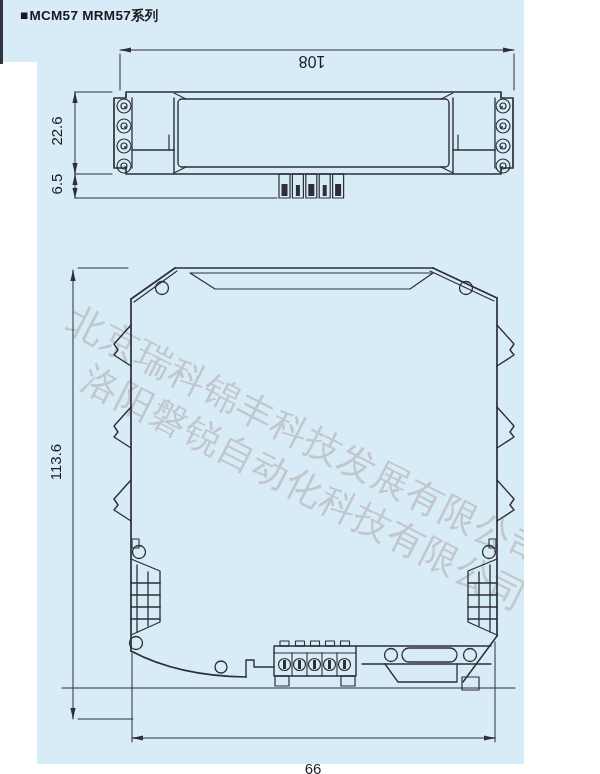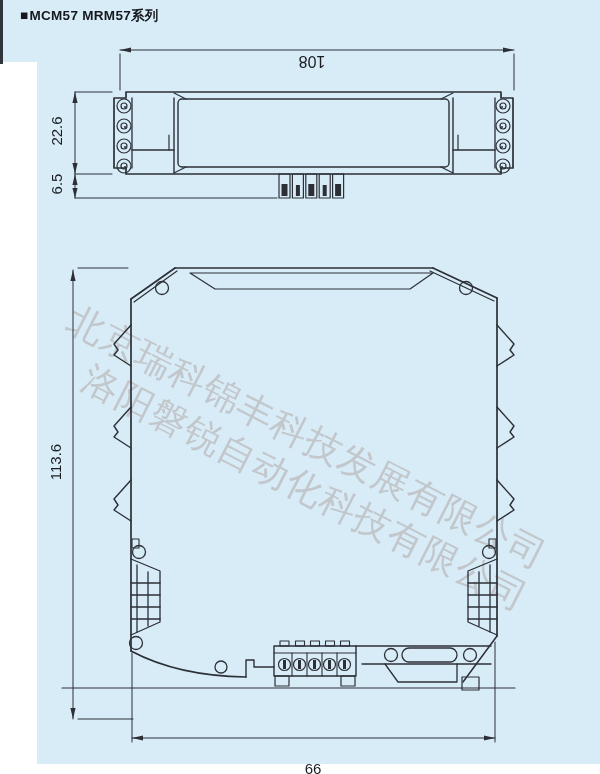--- a/index.html
+++ b/index.html
@@ -1,21 +1,22 @@
 <!DOCTYPE html>
 <html><head>
 <meta charset="utf-8">
 <style>
   html,body{margin:0;padding:0;}
   .stage{
     position:relative;
-    width:600px;height:774px;
+    width:504px;height:774px;
     background:#d8ecf8;
     overflow:hidden;
     font-family:"Liberation Sans","DejaVu Sans",sans-serif;
+    padding-left:20px;
   }
   .edge-strip{position:absolute;left:0;top:0;width:3px;height:64px;background:#30343b;}
   .margin-left{position:absolute;left:0;top:62px;width:37px;height:712px;background:#ffffff;}
   .margin-bottom{position:absolute;left:0;top:764px;width:600px;height:10px;background:#ffffff;}
   .title-row{
     position:absolute;left:20px;top:7px;
     font-size:13.5px;font-weight:600;color:#15181c;
     letter-spacing:0.3px;white-space:nowrap;
   }
   .title-row .marker{margin-right:1px;}

